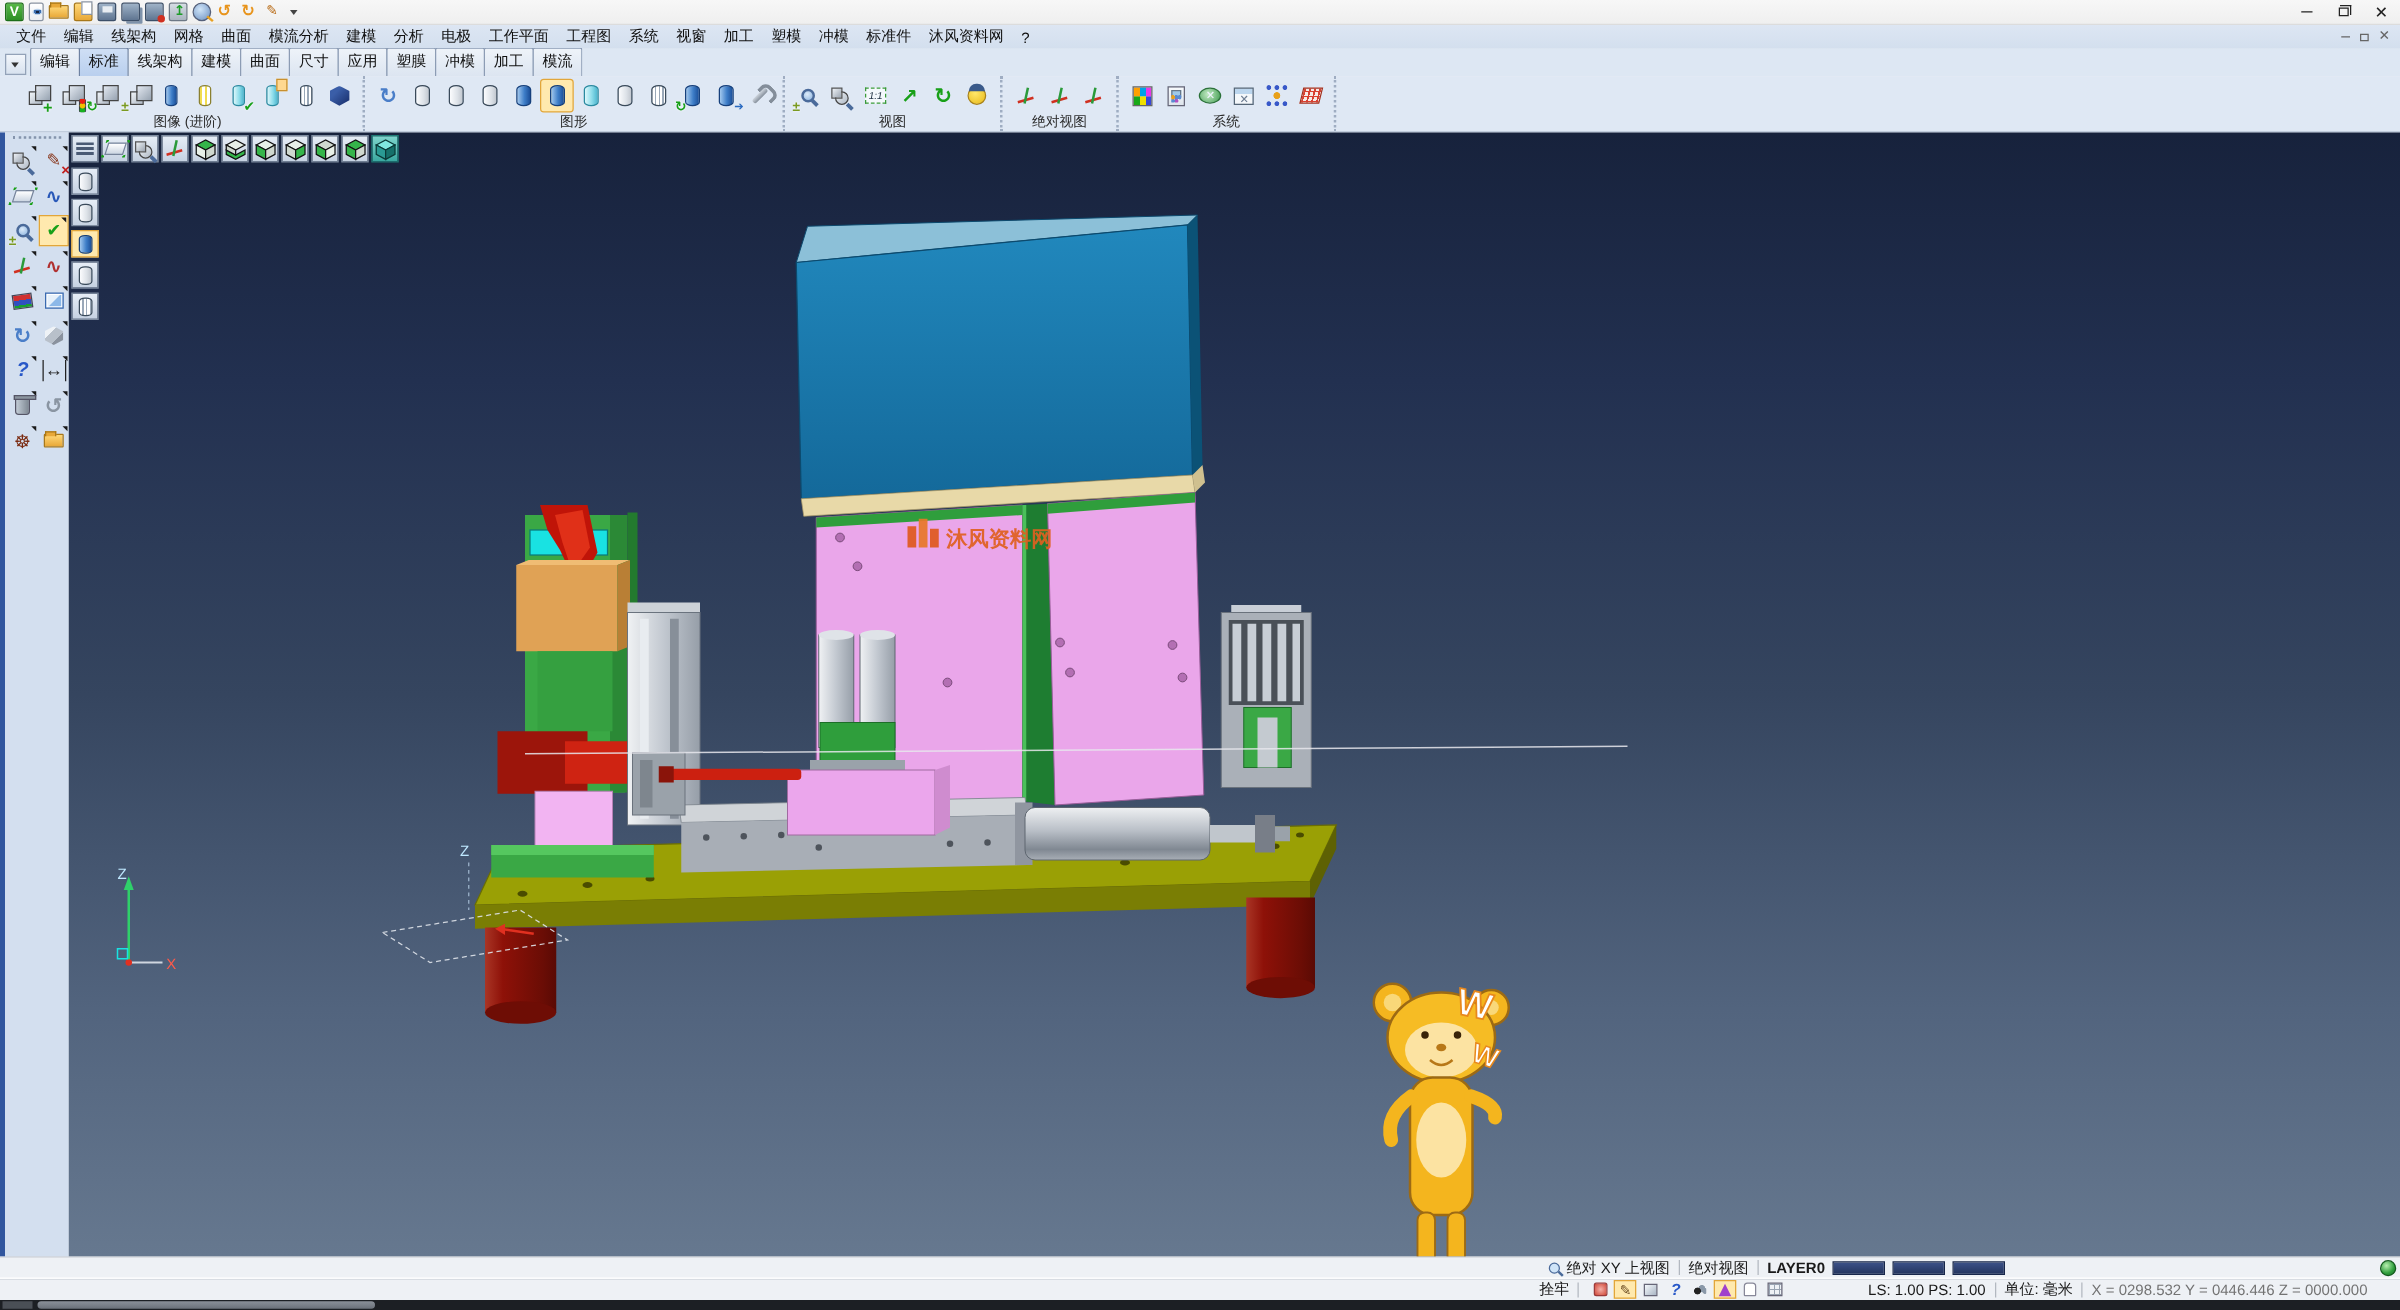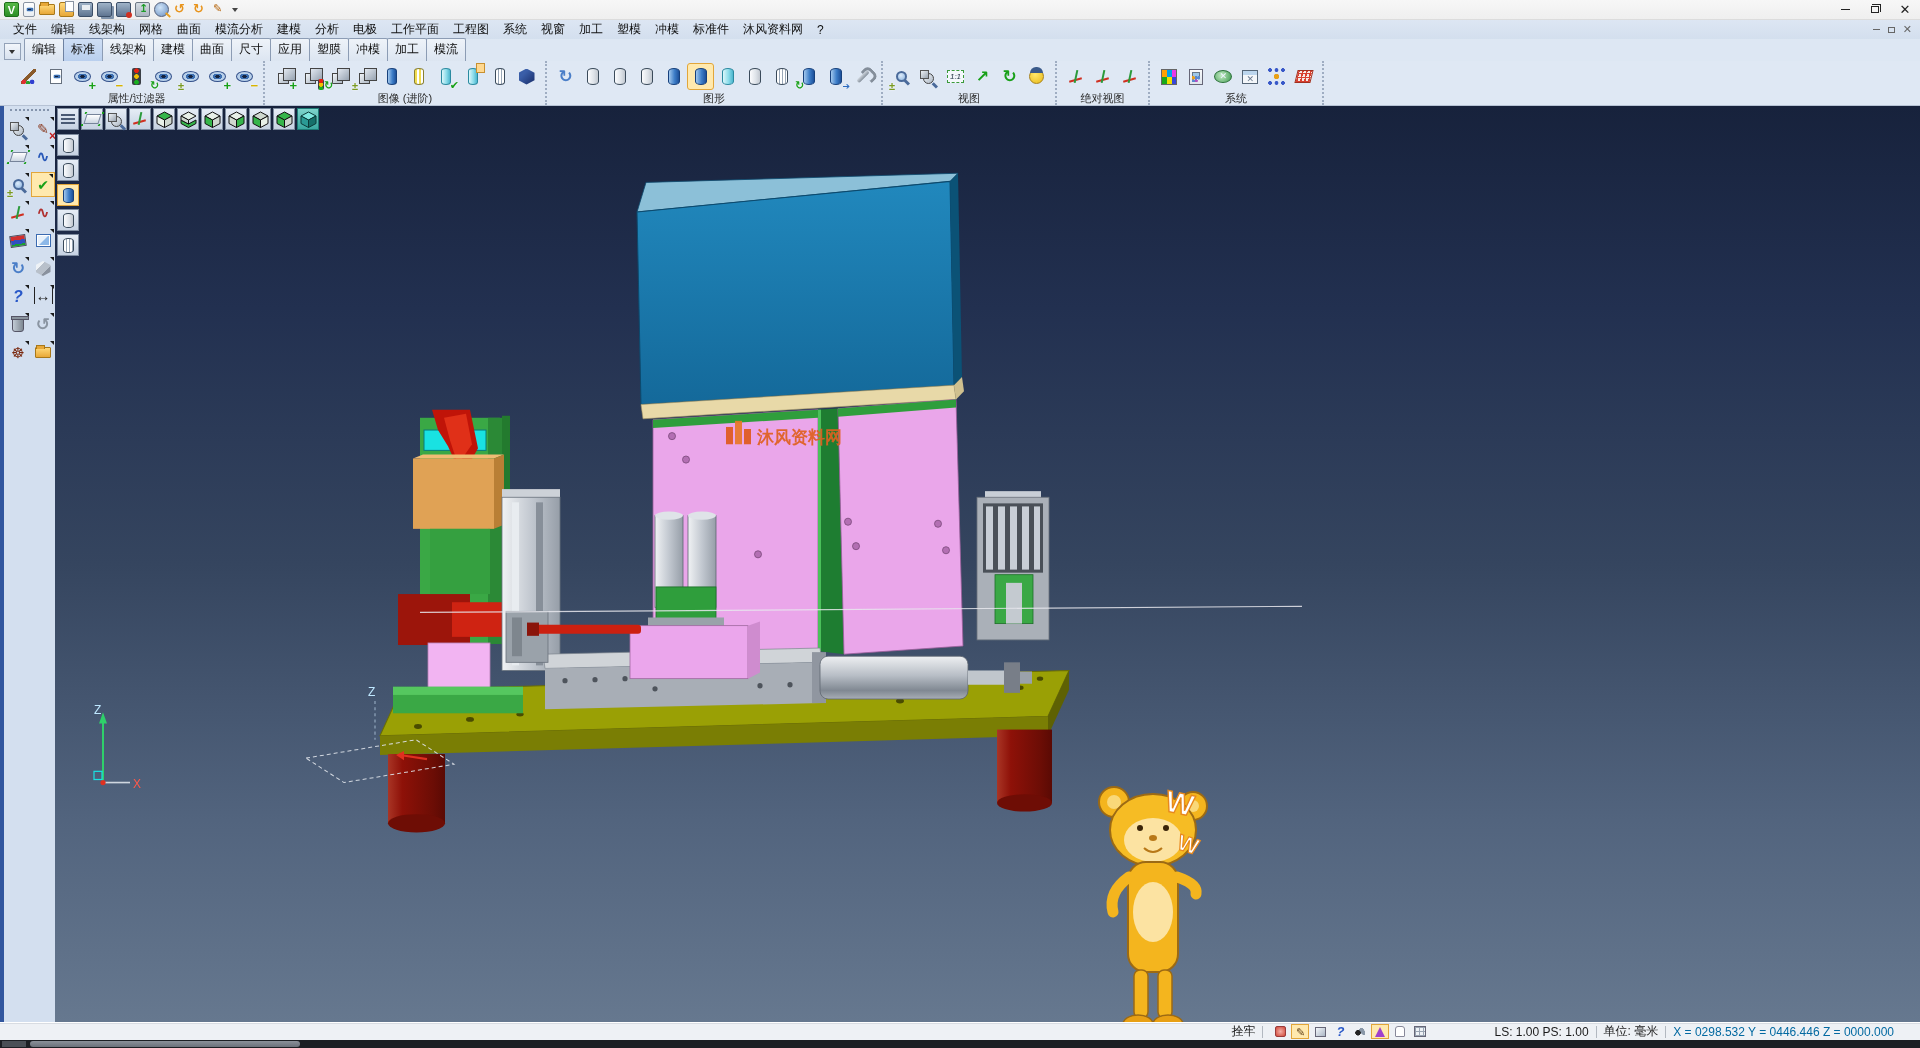--- a/index.html
+++ b/index.html
@@ -163,21 +163,21 @@
 .sico{width:18px;height:15px;display:flex;align-items:center;justify-content:center;position:relative;margin:0 1px}
 .sico.ysel{background:#ffe9ae;border:1px solid #e2a63a}
 .si-red{width:11px;height:11px;border:1px solid #9a3a3a;background:radial-gradient(circle at 50% 50%,#f4b0a8,#d04838);border-radius:2px}
 .si-hand::after{content:"✎";font-size:11px;color:#6a4a20}
 .si-box{width:11px;height:10px;border:1px solid #667;background:linear-gradient(135deg,#f4f8fc,#aab6c4)}
 .si-q::after{content:"?";color:#2858c8;font-weight:bold;font-size:13px}
 .si-fly{width:10px;height:8px;background:radial-gradient(circle at 30% 60%,#222 0 2.5px,rgba(0,0,0,0) 3px),radial-gradient(circle at 65% 35%,#8a98a8 0 2.5px,rgba(0,0,0,0) 3px),radial-gradient(circle at 90% 60%,#8a98a8 0 2px,rgba(0,0,0,0) 2.5px)}
 .si-cone{width:0;height:0;border-left:5px solid transparent;border-right:5px solid transparent;border-bottom:10px solid #a040cc}
 .si-glove{width:10px;height:11px;background:#fff;border:1px solid #889;border-radius:3px 3px 1px 1px}
 .si-grid{width:12px;height:11px;border:1px solid #667;background:repeating-linear-gradient(90deg,#99a4b2 0 1px,rgba(0,0,0,0) 1px 4px),repeating-linear-gradient(0deg,#99a4b2 0 1px,rgba(0,0,0,0) 1px 4px),#eef2f6}
-.coordtxt{font-family:"Liberation Sans","DejaVu Sans",sans-serif;color:#0369a1}
+.coordtxt{font-family:"Liberation Sans","DejaVu Sans",sans-serif;color:#737373}
 .bstrip{height:8px;background:#1c1f24;position:relative;flex:0 0 auto}
 .bthumb{position:absolute;left:30px;top:1px;width:270px;height:6px;background:linear-gradient(#8a9099,#6a7079);border-radius:3px}
 .bsq{position:absolute;left:2px;top:1px;width:24px;height:6px;background:#4a4f56}
 .bold{font-weight:bold}
 </style>
 </head>
 <body>
 
 <div class="app">
 
@@ -248,52 +248,20 @@
     <span class="tab">应用</span>
     <span class="tab">塑膜</span>
     <span class="tab">冲模</span>
     <span class="tab">加工</span>
     <span class="tab">模流</span>
   </div>
 
   <div class="ribbon">
     <div class="rgroup">
       <div class="ricons">
-        <span class="ri">
-            <i class="g brush"></i>
-          </span>
-        <span class="ri">
-            <i class="g doc"></i>
-          </span>
-        <span class="ri mp">
-            <i class="g eye"></i>
-          </span>
-        <span class="ri mm">
-            <i class="g eye"></i>
-          </span>
-        <span class="ri">
-            <i class="g traffic"></i>
-          </span>
-        <span class="ri mr">
-            <i class="g eye"></i>
-          </span>
-        <span class="ri mpm">
-            <i class="g eye"></i>
-          </span>
-        <span class="ri mp">
-            <i class="g eye"></i>
-          </span>
-        <span class="ri mm">
-            <i class="g eye"></i>
-          </span>
-      </div>
-      <div class="rlabel">属性/过滤器</div>
-    </div>
-    <div class="rgroup">
-      <div class="ricons">
         <span class="ri mp">
             <i class="g cubes"></i>
           </span>
         <span class="ri">
             <i class="g cubes"></i>
             <i class="g traffic sm"></i>
           </span>
         <span class="ri mr">
             <i class="g cubes"></i>
           </span>
@@ -779,20 +747,34 @@
         <rect x="38" y="198" width="14" height="48" rx="6" fill="#f4b51e" stroke="#9c6a14" stroke-width="1.5"></rect>
         <rect x="62" y="198" width="14" height="48" rx="6" fill="#f4b51e" stroke="#9c6a14" stroke-width="1.5"></rect>
         <ellipse cx="42" cy="252" rx="15" ry="9" fill="#e8a014" stroke="#9c6a14" stroke-width="1.5"></ellipse>
         <ellipse cx="72" cy="252" rx="15" ry="9" fill="#e8a014" stroke="#9c6a14" stroke-width="1.5"></ellipse>
         <text x="70" y="42" font-size="30" font-weight="bold" fill="#ffffff" stroke="#e8881c" stroke-width="1.4" transform="rotate(12 85 30)">W</text>
         <text x="82" y="80" font-size="22" font-weight="bold" fill="#ffffff" stroke="#e8881c" stroke-width="1.2" transform="rotate(18 92 72)">W</text>
       </svg>
     </div>
   </div>
 
+  <div class="status1">
+    <div class="sflex"></div>
+    <i class="smag"></i>
+    <span>绝对 XY 上视图</span>
+    <i class="ssep"></i>
+    <span>绝对视图</span>
+    <i class="ssep"></i>
+    <span class="bold">LAYER0</span>
+    <i class="layerbar"></i>
+    <i class="layerbar"></i>
+    <i class="layerbar"></i>
+    <div style="width:300px"></div>
+    <i class="sphereG"></i>
+  </div>
 
   <div class="status2">
     <div class="sflex"></div>
     <span>拴牢</span>
     <i class="ssep"></i>
     <span class="sico">
         <i class="si-red"></i>
       </span>
     <span class="sico ysel">
         <i class="si-hand"></i>

